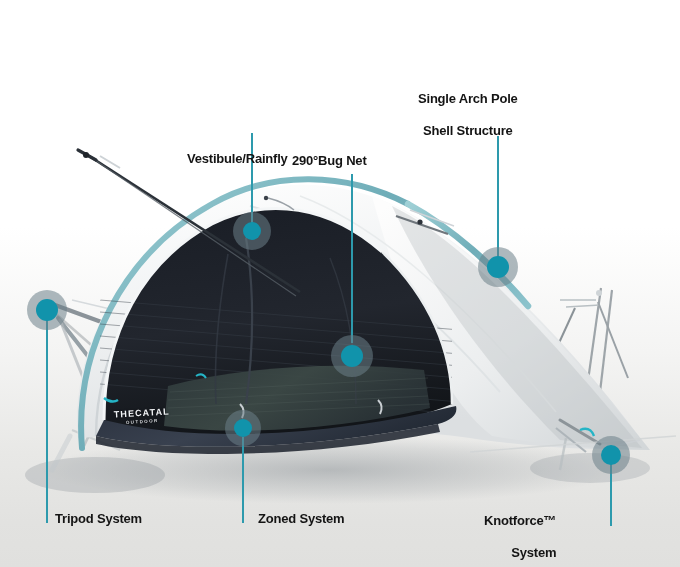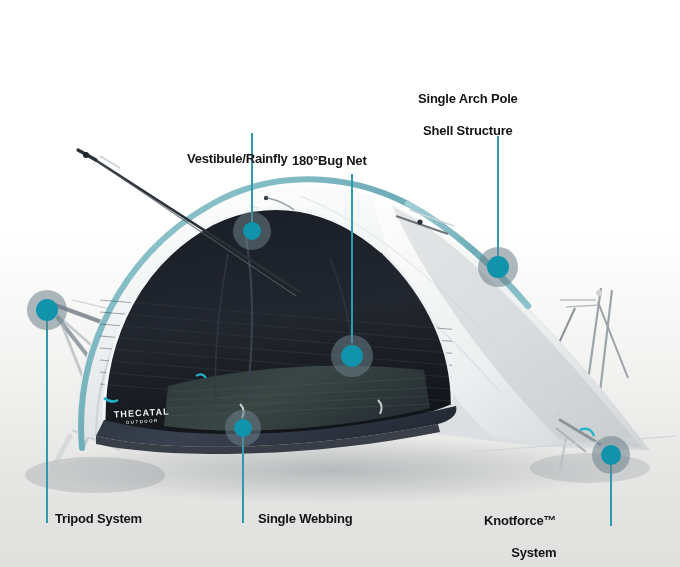--- a/index.html
+++ b/index.html
@@ -231,40 +231,40 @@
       <div class="marker" style="left: 233px; top: 212px; width: 38px; height: 38px;">
         <span class="halo"></span>
         <span class="core" style="width: 18px; height: 18px; background: rgb(17, 147, 171);"></span>
       </div>
       <div class="label c" style="left: 187px; top: 104px; color: rgb(20, 20, 20); margin-top: 39px;">Vestibule/Rainfly</div>
       <div class="leader" style="left: 351px; top: 174px; height: 169px; background: rgb(45, 154, 173);"></div>
       <div class="marker" style="left: 331px; top: 335px; width: 42px; height: 42px;">
         <span class="halo"></span>
         <span class="core" style="width: 22px; height: 22px; background: rgb(17, 147, 171);"></span>
       </div>
-      <div class="label c" style="left: 292px; top: 145px; color: rgb(20, 20, 20);">180°Bug Net</div>
+      <div class="label c" style="left: 292px; top: 145px; color: rgb(20, 20, 20);">290°Bug Net</div>
       <div class="leader" style="left: 497px; top: 136px; height: 126px; background: rgb(45, 154, 173);"></div>
       <div class="marker" style="left: 478px; top: 247px; width: 40px; height: 40px;">
         <span class="halo"></span>
         <span class="core" style="width: 22px; height: 22px; background: rgb(17, 147, 171);"></span>
       </div>
       <div class="label c" style="left: 418px; top: 83px; color: rgb(20, 20, 20);">Single Arch Pole
 Shell Structure</div>
       <div class="leader" style="left: 46px; top: 318px; height: 205px; background: rgb(45, 154, 173);"></div>
       <div class="marker" style="left: 27px; top: 290px; width: 40px; height: 40px;">
         <span class="halo"></span>
         <span class="core" style="width: 22px; height: 22px; background: rgb(17, 147, 171);"></span>
       </div>
       <div class="label l" style="left: 55px; top: 503px; color: rgb(20, 20, 20);">Tripod System</div>
       <div class="leader" style="left: 242px; top: 437px; height: 86px; background: rgb(45, 154, 173);"></div>
       <div class="marker" style="left: 225px; top: 410px; width: 36px; height: 36px;">
         <span class="halo"></span>
         <span class="core" style="width: 18px; height: 18px; background: rgb(17, 147, 171);"></span>
       </div>
-      <div class="label l" style="left: 258px; top: 503px; color: rgb(20, 20, 20);">Single Webbing</div>
+      <div class="label l" style="left: 258px; top: 503px; color: rgb(20, 20, 20);">Zoned System</div>
       <div class="leader" style="left: 610px; top: 464px; height: 62px; background: rgb(45, 154, 173);"></div>
       <div class="marker" style="left: 592px; top: 436px; width: 38px; height: 38px;">
         <span class="halo"></span>
         <span class="core" style="width: 20px; height: 20px; background: rgb(17, 147, 171);"></span>
       </div>
       <div class="label r" style="left: 484px; top: 492px; color: rgb(20, 20, 20);">Knotforce™
 System</div>
     </div>
 
 </div>

